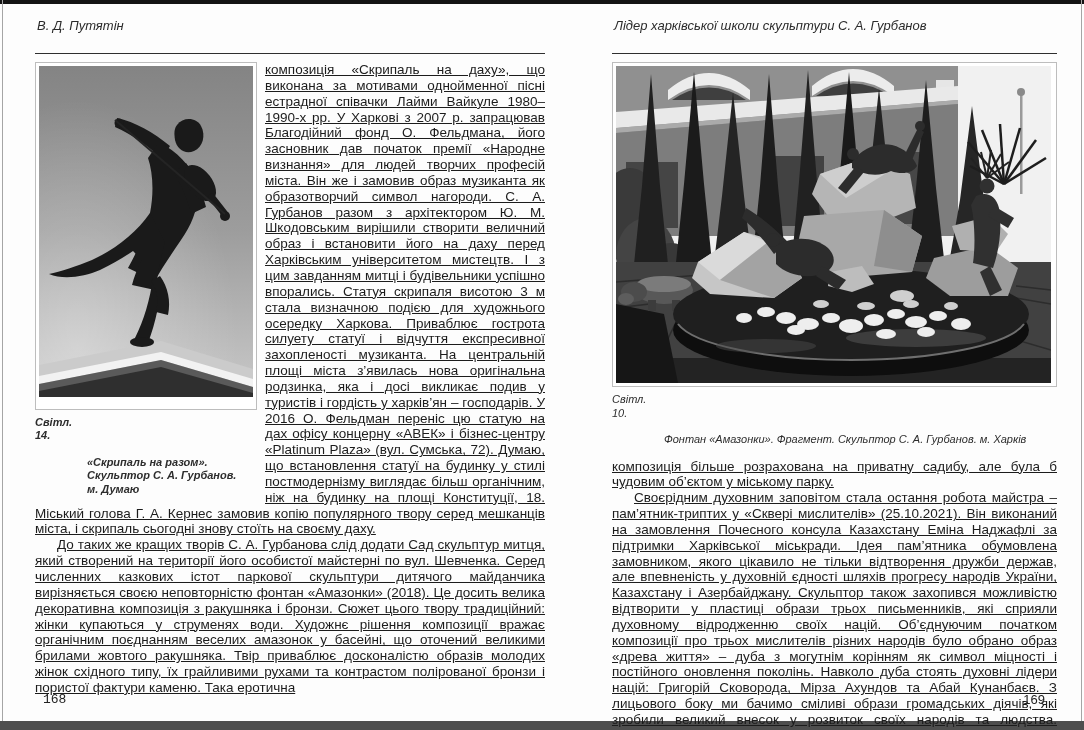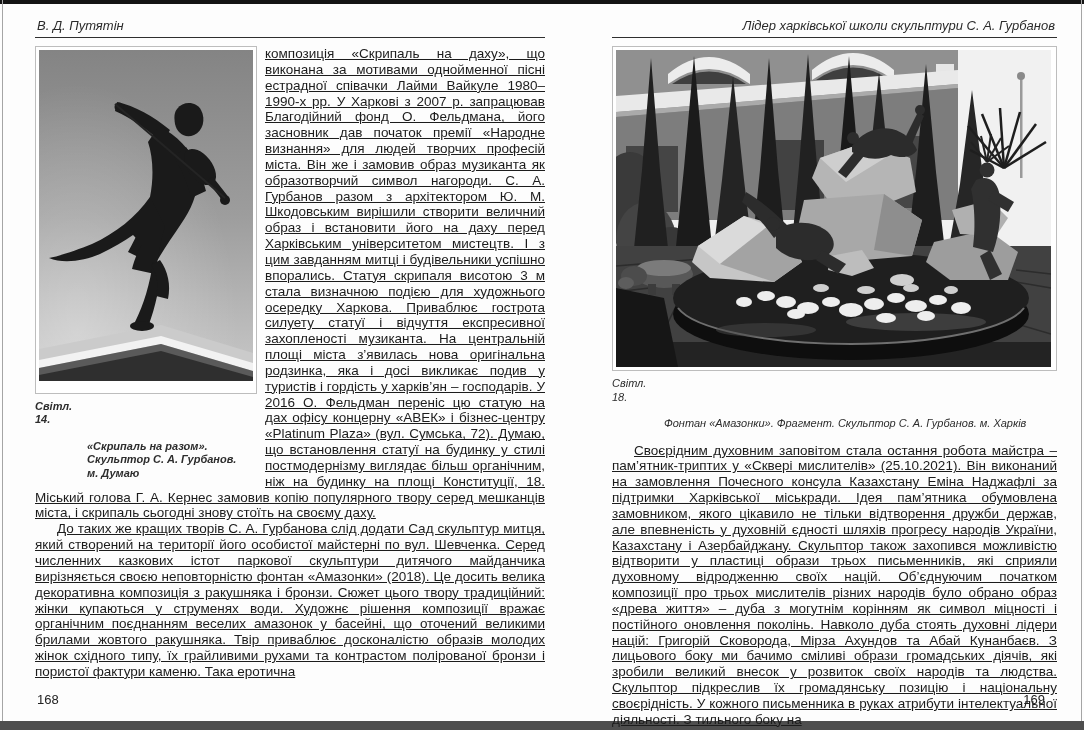--- a/index.html
+++ b/index.html
@@ -14,41 +14,41 @@
   .edge-bottom { position:absolute; bottom:0; left:0; right:0; height:9px; background:#4e4e4e; }
   .edge-left   { position:absolute; top:0; bottom:0; left:2px; width:1px; background:#a5a5a5; }
   .edge-right  { position:absolute; top:0; bottom:0; right:2px; width:1px; background:#a5a5a5; }
 
   .page { position:absolute; top:18px; }
   .page-left  { left:35px;  width:510px; }
   .page-right { left:612px; width:445px; }
 
   .running-header {
     font-size:13px; font-style:italic; color:#2b2b2b;
-    padding:0 2px 4px 2px; border-bottom:1.5px solid #2f2f2f; margin-bottom:8px;
+    padding:0 2px 20px 2px; border-bottom:1.5px solid #2f2f2f; margin-bottom:8px;
   }
-  .page-right .running-header { text-align:right;font-style:italic; }
+  .page-right .running-header { text-align:left;font-style:italic; }
 
   .body-text { font-size:13.5px; line-height:15.85px; text-align:justify; color:#1c1c1c; }
   .body-text p { margin:0;text-decoration:underline; }
   .body-text p.indent { text-indent:22px; }
 
   .figure-left { float:left; width:222px; margin-right:8px; padding-bottom:8px;font-weight:bold; }
   .photo-frame { background:#ffffff; border:1px solid #bdbdbd; padding:3px; font-size:0; }
   .figure-right { margin-bottom:12px; }
 
   .caption {
     font-size:11px; font-style:italic; line-height:13.5px; color:#2d2d2d;
     margin-top:6px; display:flex; text-align:left;
   }
   .caption .caption-label { flex:0 0 52px; }
   .caption .caption-body  { flex:1 1 auto;margin-top:40px; }
 
   .page-num { position:absolute; top:674px; font-size:13px; color:#222222; }
-  .page-num-left  { left:2px; }
+  .page-num-left  { left:8px;font-family:Liberation Mono, monospace; }
   .page-num-right { right:12px; }
 </style>
 </head>
 <body>
 
 <div class="stage">
   <div class="edge-top"></div>
   <div class="edge-left"></div>
   <div class="edge-right"></div>
   <div class="edge-bottom"></div>
@@ -245,24 +245,25 @@
           <g fill="#cfcfcf">
             <ellipse cx="205" cy="238" rx="8" ry="4"></ellipse>
               <ellipse cx="250" cy="240" rx="9" ry="4"></ellipse>
             <ellipse cx="295" cy="238" rx="8" ry="4"></ellipse>
               <ellipse cx="335" cy="240" rx="7" ry="4"></ellipse>
             <ellipse cx="286" cy="230" rx="12" ry="6"></ellipse>
           </g>
         </svg>
       </div>
       <div class="caption">
-        <span class="caption-label">Світл. 18.</span>
+        <span class="caption-label">Світл. 10.</span>
         <span class="caption-body">Фонтан «Амазонки». Фрагмент. Скульптор С. А. Гурбанов. м. Харків</span>
       </div>
     </div>
 
     <div class="body-text">
+      <p>композиція більше розрахована на приватну садибу, але була б чудовим об’єктом у міському парку.</p>
       <p class="indent">Своєрідним духовним заповітом стала остання робота майстра – пам’ятник-триптих у «Сквері мислителів» (25.10.2021). Він виконаний на замовлення Почесного консула Казахстану Еміна Наджафлі за підтримки Харківської міськради. Ідея пам’ятника обумовлена замовником, якого цікавило не тільки відтворення дружби держав, але впевненість у духовній єдності шляхів прогресу народів України, Казахстану і Азербайджану. Скульптор також захопився можливістю відтворити у пластиці образи трьох письменників, які сприяли духовному відродженню своїх націй. Об’єднуючим початком композиції про трьох мислителів різних народів було обрано образ «древа життя» – дуба з могутнім корінням як символ міцності і постійного оновлення поколінь. Навколо дуба стоять духовні лідери націй: Григорій Сковорода, Мірза Ахундов та Абай Кунанбаєв. З лицьового боку ми бачимо сміливі образи громадських діячів, які зробили великий внесок у розвиток своїх народів та людства. Скульптор підкреслив їх громадянську позицію і національну своєрідність. У кожного письменника в руках атрибути інтелектуальної діяльності. З тильного боку на</p>
     </div>
 
     <div class="page-num page-num-right">169</div>
   </div>
 </div>
 
 </body></html>

